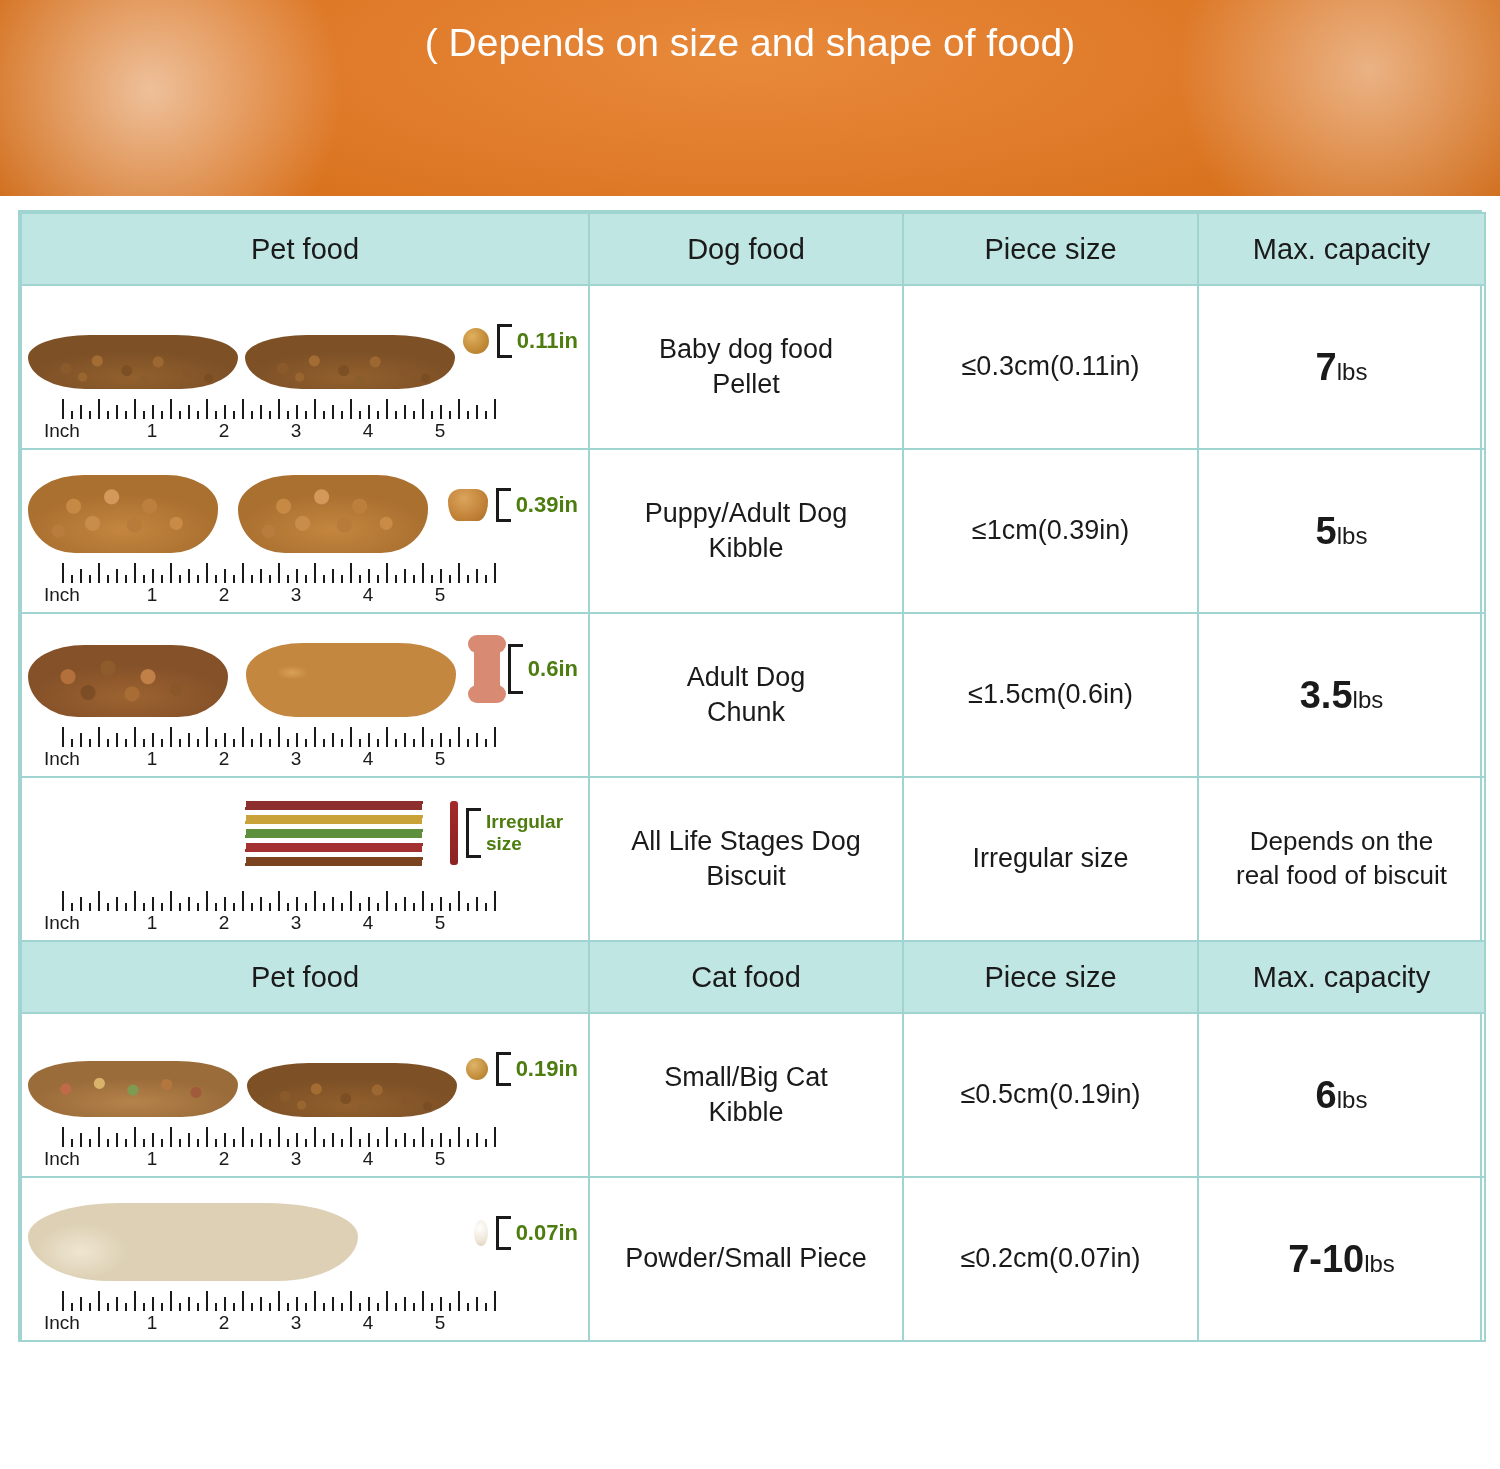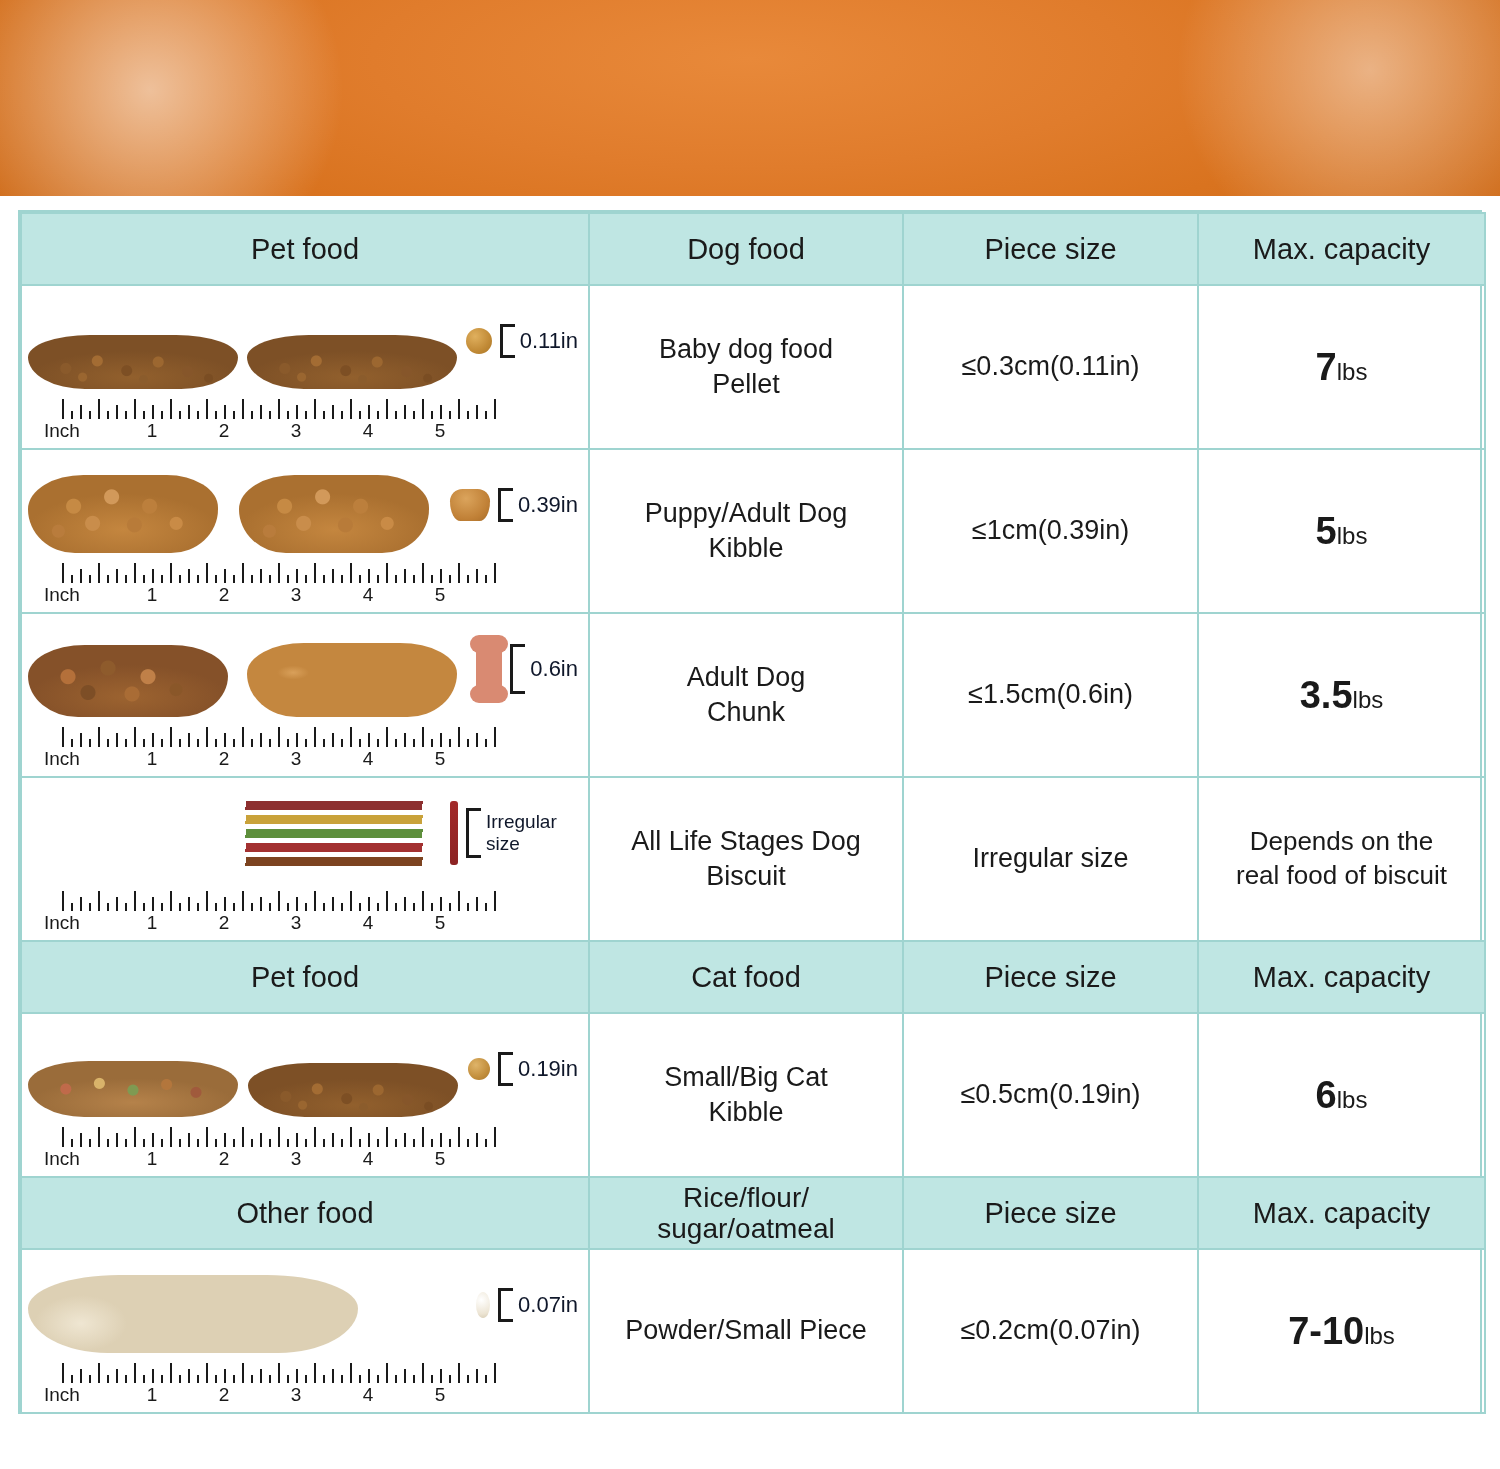--- a/index.html
+++ b/index.html
@@ -311,22 +311,23 @@
     left: -3px;
     width: 15px;
     height: 3px;
     background: #1a1a1a;
   }
   .bracket::before { top: 0; }
   .bracket::after { bottom: 0; }
   .bracket.tall { height: 50px; }
   .size-label {
     font-size: 22px;
-    color: #0f172a;
+    color: #4d7c0f;
     white-space: nowrap;
+    font-weight: bold;
   }
   .size-label.two-line {
     font-size: 19px;
     line-height: 1.15;
     white-space: normal;
     width: 92px;
   }
   
   .ruler {
     margin-top: 8px;
@@ -363,20 +364,21 @@
     left: 0;
   }
 </style>
 </head>
 <body>
 
 <div class="page">
 
   <div class="banner">
     <div class="banner-inner">
+      <h2>( Depends on size and shape of food)</h2>
     </div>
   </div>
 
   <div class="table-wrap">
     <table class="grid">
       <colgroup>
         <col class="c1">
           <col class="c2">
           <col class="c3">
           <col class="c4">
@@ -809,29 +811,20 @@
           <td class="text-cell">
             <div>Small/Big Cat</div>
             <div>Kibble</div>
           </td>
           <td class="text-cell">≤0.5cm(0.19in)</td>
           <td class="cap-cell">
             <span class="cap-big">6</span><span class="cap-unit">lbs</span>
           </td>
         </tr>
 
-        <tr class="header-row">
-          <td>Other food</td>
-          <td class="two-line">
-            <div>Rice/flour/</div>
-            <div>sugar/oatmeal</div>
-          </td>
-          <td>Piece size</td>
-          <td>Max. capacity</td>
-        </tr>
 
         <tr>
           <td class="sample-cell">
             <div class="sample-row">
               <div class="pile grains"></div>
               <div class="specimen-group">
                 <div class="specimen spec-grain"></div>
                 <div class="bracket"></div>
                 <div class="size-label">0.07in</div>
               </div>

